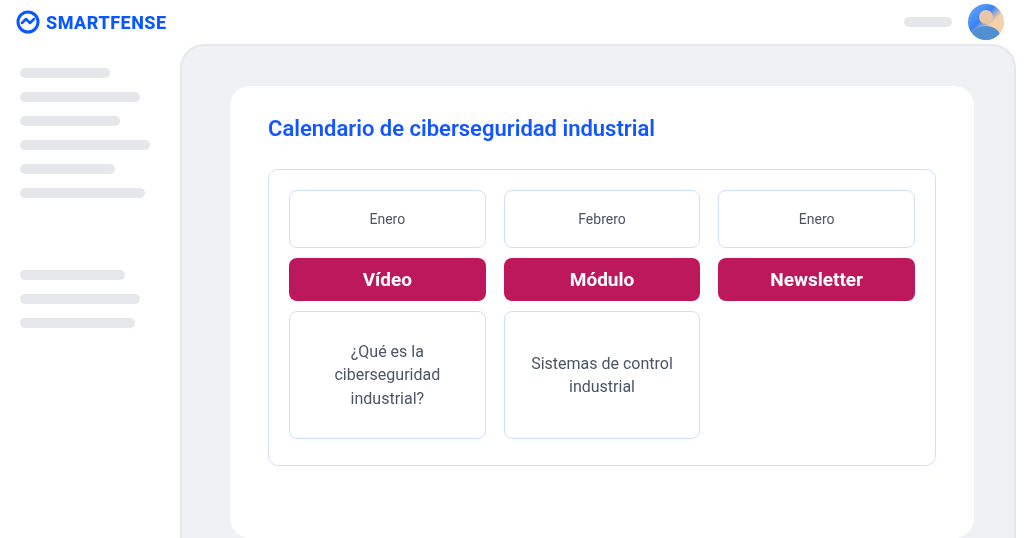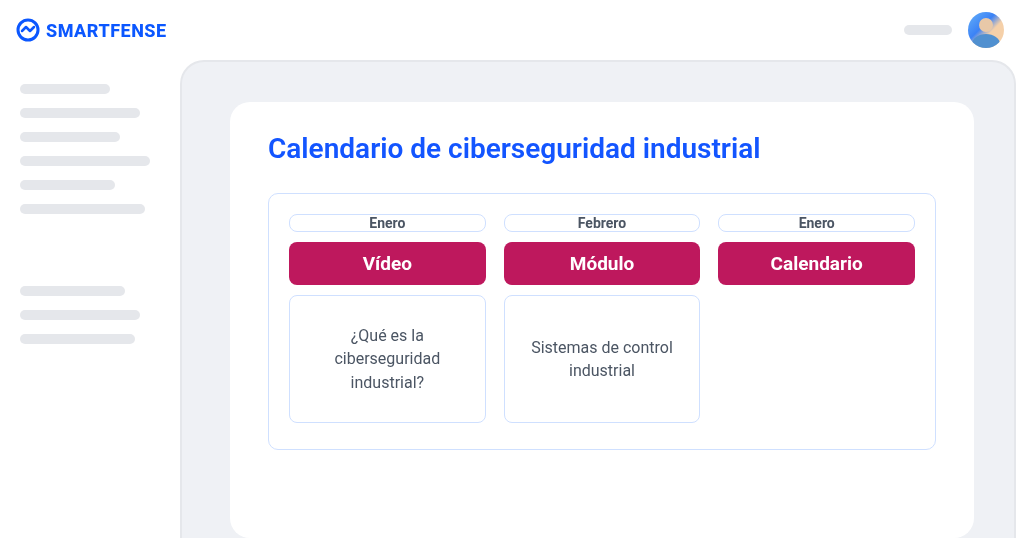--- a/index.html
+++ b/index.html
@@ -17,21 +17,21 @@
     .app {
       display: flex;
       flex-direction: column;
       height: 100%;
     }
     .topbar {
       display: flex;
       align-items: center;
       justify-content: space-between;
       padding: 14px 20px 14px 16px;
-      height: 60px;
+      height: 44px;
     }
     .logo {
       display: flex;
       align-items: center;
       gap: 6px;
     }
     .logo-icon {
       width: 24px;
       height: 24px;
       display: flex;
@@ -127,21 +127,21 @@
       border-bottom: none;
     }
     .content-card {
       background: #ffffff;
       border-radius: 20px;
       padding: 30px 38px 30px 38px;
       height: 100%;
     }
     .page-title {
       color: #1355ff;
-      font-size: 28px;
+      font-size: 22px;
       font-weight: 600;
       margin-bottom: 28px;
     }
     .calendar-box {
       border: 1px solid #cfe0ff;
       border-radius: 10px;
       padding: 20px 20px 26px 20px;
     }
     .columns {
       display: flex;
@@ -149,25 +149,24 @@
     }
     .col {
       flex: 1;
       display: flex;
       flex-direction: column;
       gap: 10px;
     }
     .month-cell {
       border: 1px solid #cfe0ff;
       border-radius: 8px;
-      padding: 0 0;
+      padding: 20px 0;
       text-align: center;
       color: #4b5563;
       font-size: 14px;
-      font-weight: bold;
     }
     .type-cell {
       background: #be185d;
       color: #ffffff;
       border-radius: 8px;
       padding: 10px 0;
       text-align: center;
       font-weight: 700;
       font-size: 19px;
     }
@@ -236,21 +235,21 @@
             </div>
 
             <div class="col">
               <div class="month-cell">Febrero</div>
               <div class="type-cell">Módulo</div>
               <div class="topic-cell">Sistemas de control industrial</div>
             </div>
 
             <div class="col">
               <div class="month-cell">Enero</div>
-              <div class="type-cell">Calendario</div>
+              <div class="type-cell">Newsletter</div>
             </div>
 
           </div>
         </div>
       </div>
     </div>
   </div>
 </div>
 
 </body></html>

